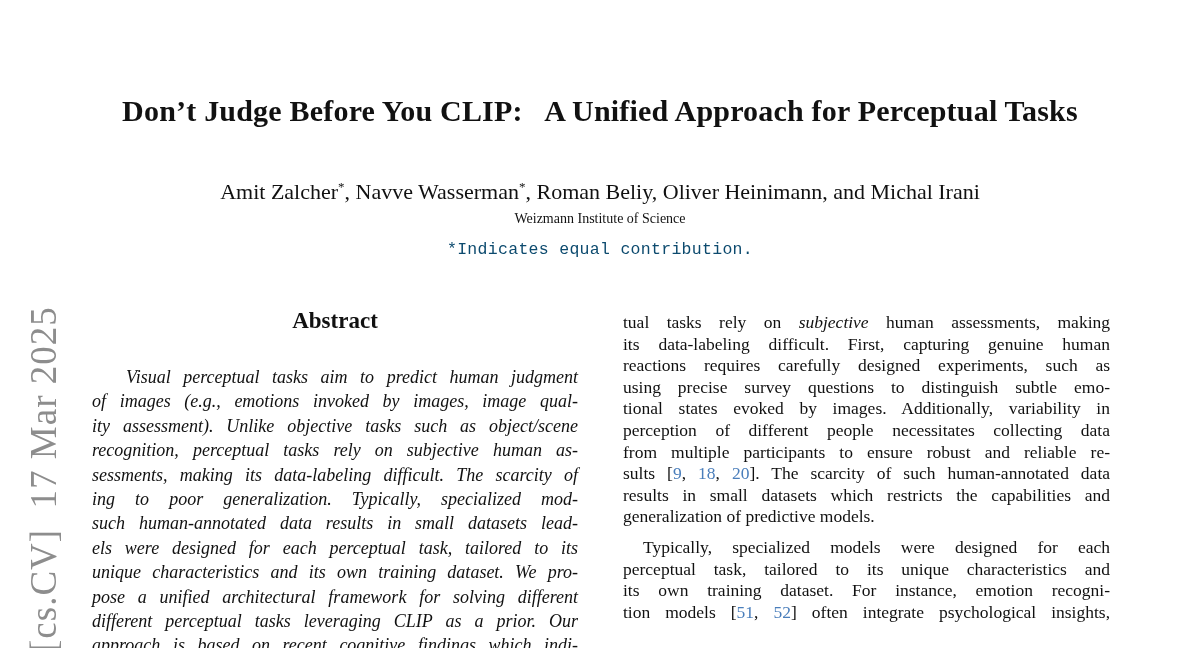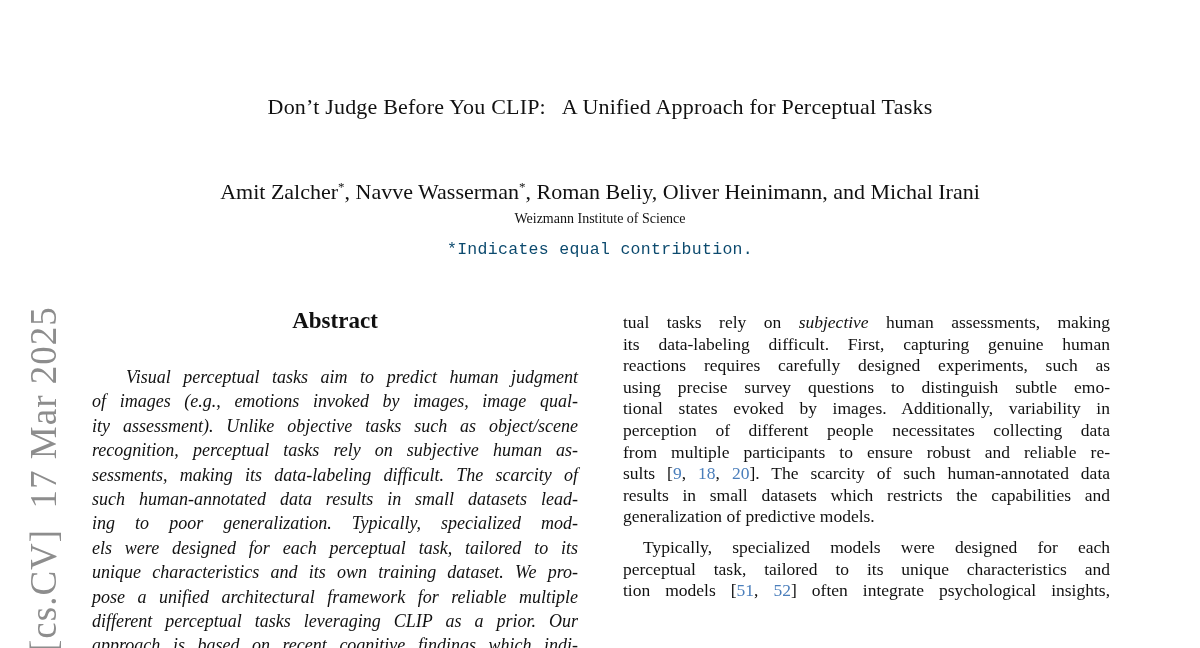--- a/index.html
+++ b/index.html
@@ -2,21 +2,21 @@
 <html style="--cite: #4a7ebb;"><head>
 <meta charset="utf-8">
 <style>
   html,body{margin:0;padding:0}
   body{
     width:1200px;height:648px;position:relative;overflow:hidden;
     background:#ffffff;color:#111;
     font-family:"Liberation Serif",serif;
   }
   .center{position:absolute;left:0;width:1200px;text-align:center}
-  #title{top:94px;font-size:22px;font-weight:normal;white-space:pre;letter-spacing:.2px}
+  #title{top:94px;font-size:30px;font-weight:bold;white-space:pre;letter-spacing:.2px}
   #authors{top:179px;font-size:22px}
   #authors sup{font-size:13px}
   #affiliation{top:211px;font-size:14px}
   #note{top:240px;font-family:Liberation Mono, monospace;font-size:16.5px;color:#0c4a6e;letter-spacing:.3px}
 
   #stamp{
     position:absolute;left:22px;top:652px;
     transform-origin:0 0;transform:rotate(-90deg);
     font-size:37px;letter-spacing:1px;white-space:pre;
     font-family:"Liberation Serif",serif;
@@ -46,25 +46,25 @@
 <div id="note" class="center">*Indicates equal contribution.</div>
 
 <div id="col-left">
   <div id="abstract-heading">Abstract</div>
   <div id="abstract-body">
       <div class="pline indent-lg">Visual perceptual tasks aim to predict human judgment</div>
       <div class="pline">of images (e.g., emotions invoked by images, image qual-</div>
       <div class="pline">ity assessment). Unlike objective tasks such as object/scene</div>
       <div class="pline">recognition, perceptual tasks rely on subjective human as-</div>
       <div class="pline">sessments, making its data-labeling difficult. The scarcity of</div>
+      <div class="pline">ing to poor generalization. Typically, specialized mod-</div>
       <div class="pline">such human-annotated data results in small datasets lead-</div>
-      <div class="pline">ing to poor generalization. Typically, specialized mod-</div>
       <div class="pline">els were designed for each perceptual task, tailored to its</div>
       <div class="pline">unique characteristics and its own training dataset. We pro-</div>
-      <div class="pline">pose a unified architectural framework for reliable multiple</div>
+      <div class="pline">pose a unified architectural framework for solving different</div>
       <div class="pline">different perceptual tasks leveraging CLIP as a prior. Our</div>
       <div class="pline">approach is based on recent cognitive findings which indi-</div>
     </div>
 </div>
 
 <div id="col-right">
   <div id="para1">
       <div class="pline">tual tasks rely on <i>subjective</i> human assessments, making</div>
       <div class="pline">its data-labeling difficult. First, capturing genuine human</div>
       <div class="pline">reactions requires carefully designed experiments, such as</div>
@@ -72,15 +72,16 @@
       <div class="pline">tional states evoked by images. Additionally, variability in</div>
       <div class="pline">perception of different people necessitates collecting data</div>
       <div class="pline">from multiple participants to ensure robust and reliable re-</div>
       <div class="pline">sults [<span class="cite">9</span>, <span class="cite">18</span>, <span class="cite">20</span>]. The scarcity of such human-annotated data</div>
       <div class="pline">results in small datasets which restricts the capabilities and</div>
       <div class="pline end">generalization of predictive models.</div>
     </div>
   <div id="para2">
       <div class="pline indent-sm">Typically, specialized models were designed for each</div>
       <div class="pline">perceptual task, tailored to its unique characteristics and</div>
+      <div class="pline">its own training dataset. For instance, emotion recogni-</div>
       <div class="pline">tion models [<span class="cite">51</span>, <span class="cite">52</span>] often integrate psychological insights,</div>
     </div>
 </div>
 
 </body></html>

